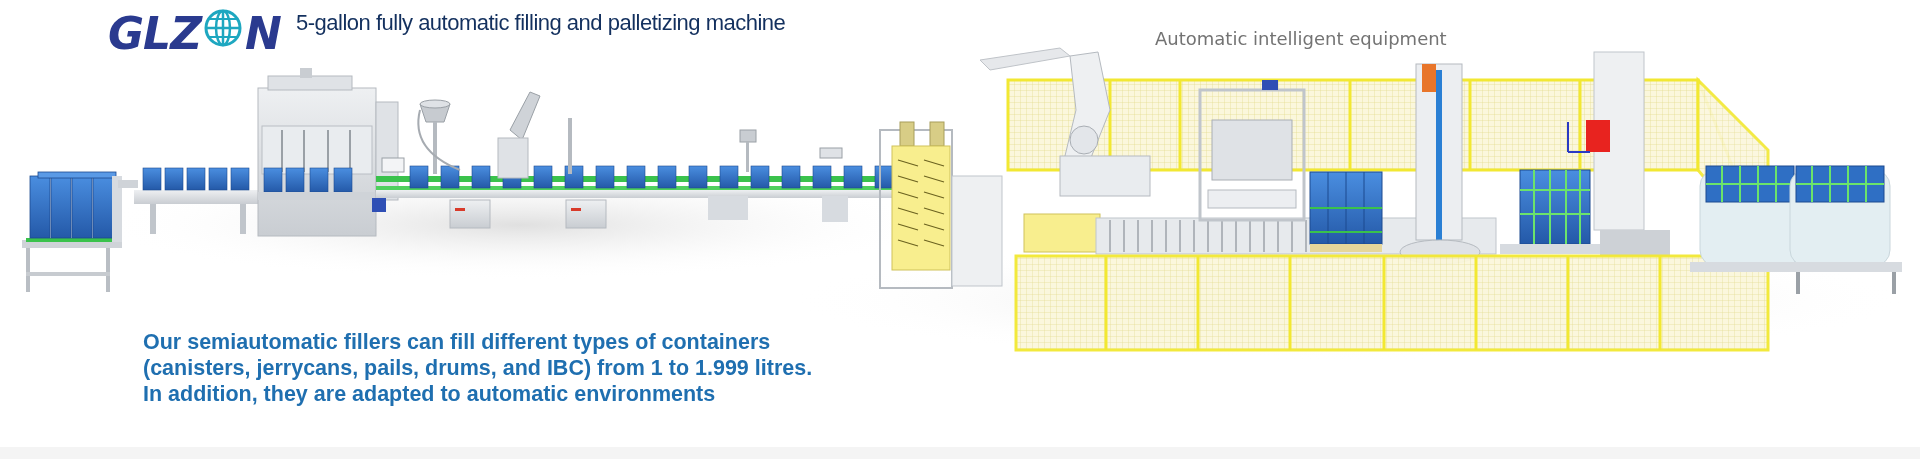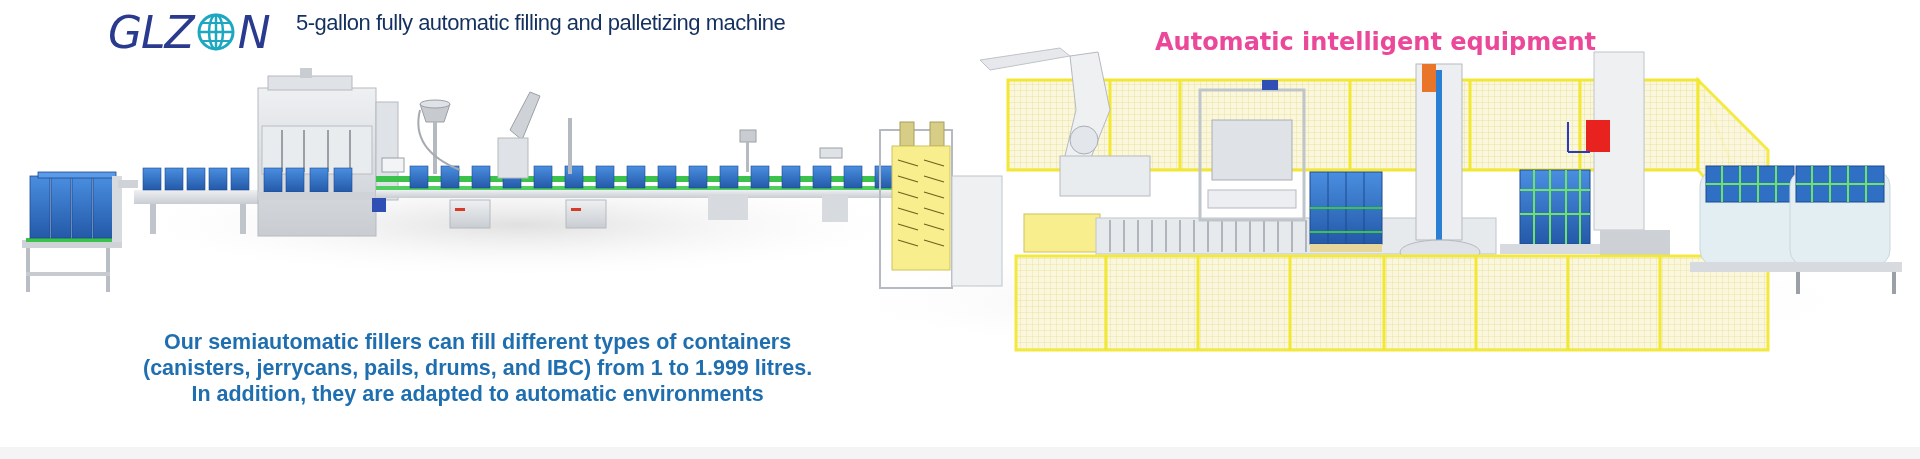--- a/index.html
+++ b/index.html
@@ -1,22 +1,22 @@
 <!DOCTYPE html>
 <html><head>
 <meta charset="utf-8">
 <style>
   html, body { margin:0; padding:0; }
   body { width:1920px; height:459px; background:#ffffff; position:relative; overflow:hidden; font-family:"Liberation Sans", sans-serif; }
-  .logo { position:absolute; left:108px; top:8px; height:48px; display:flex; align-items:center; font-family:"DejaVu Sans", sans-serif; font-weight:normal; font-style:italic; font-size:44px; color:#2a3a8f; letter-spacing:-1px; }
+  .logo { position:absolute; left:108px; top:8px; height:48px; display:flex; font-family:"DejaVu Sans", sans-serif; font-weight:bold; font-style:italic; font-size:44px; color:#2a3a8f; letter-spacing:-1px; }
   .logo .globe { display:inline-block; width:40px; height:40px; margin:0 2px; }
   .title { position:absolute; left:296px; top:10px; font-family:Liberation Sans, sans-serif; font-size:22px; color:#13305e; letter-spacing:-0.5px; white-space:nowrap; }
-  .subtitle { position:absolute; left:1155px; top:28px; font-family:"DejaVu Sans", sans-serif; font-weight:bold; font-size:24px; color:#ec4899; white-space:nowrap; }
+  .subtitle { position:absolute; left:1155px; top:28px; font-family:"DejaVu Sans", sans-serif; font-weight:normal; font-size:18px; color:#737373; white-space:nowrap; }
   .desc { position:absolute; left:143px; top:329px; font-family:"Liberation Sans", sans-serif; font-weight:bold; font-size:21.5px; line-height:26px; color:#1f6fb0; }
-  .desc div { white-space:nowrap;text-align:center; }
+  .desc div { white-space:nowrap; }
   .illustration { position:absolute; left:0; top:0; width:1920px; height:459px; }
   .bottom-band { position:absolute; left:0; top:447px; width:1920px; height:12px; background:#f4f4f4; }
 </style>
 </head>
 <body>
 
 <svg class="illustration" viewBox="0 0 1920 459" xmlns="http://www.w3.org/2000/svg">
   <defs>
     <pattern id="mesh" width="6" height="6" patternUnits="userSpaceOnUse">
       <rect width="6" height="6" fill="#fbf7dc"></rect>

